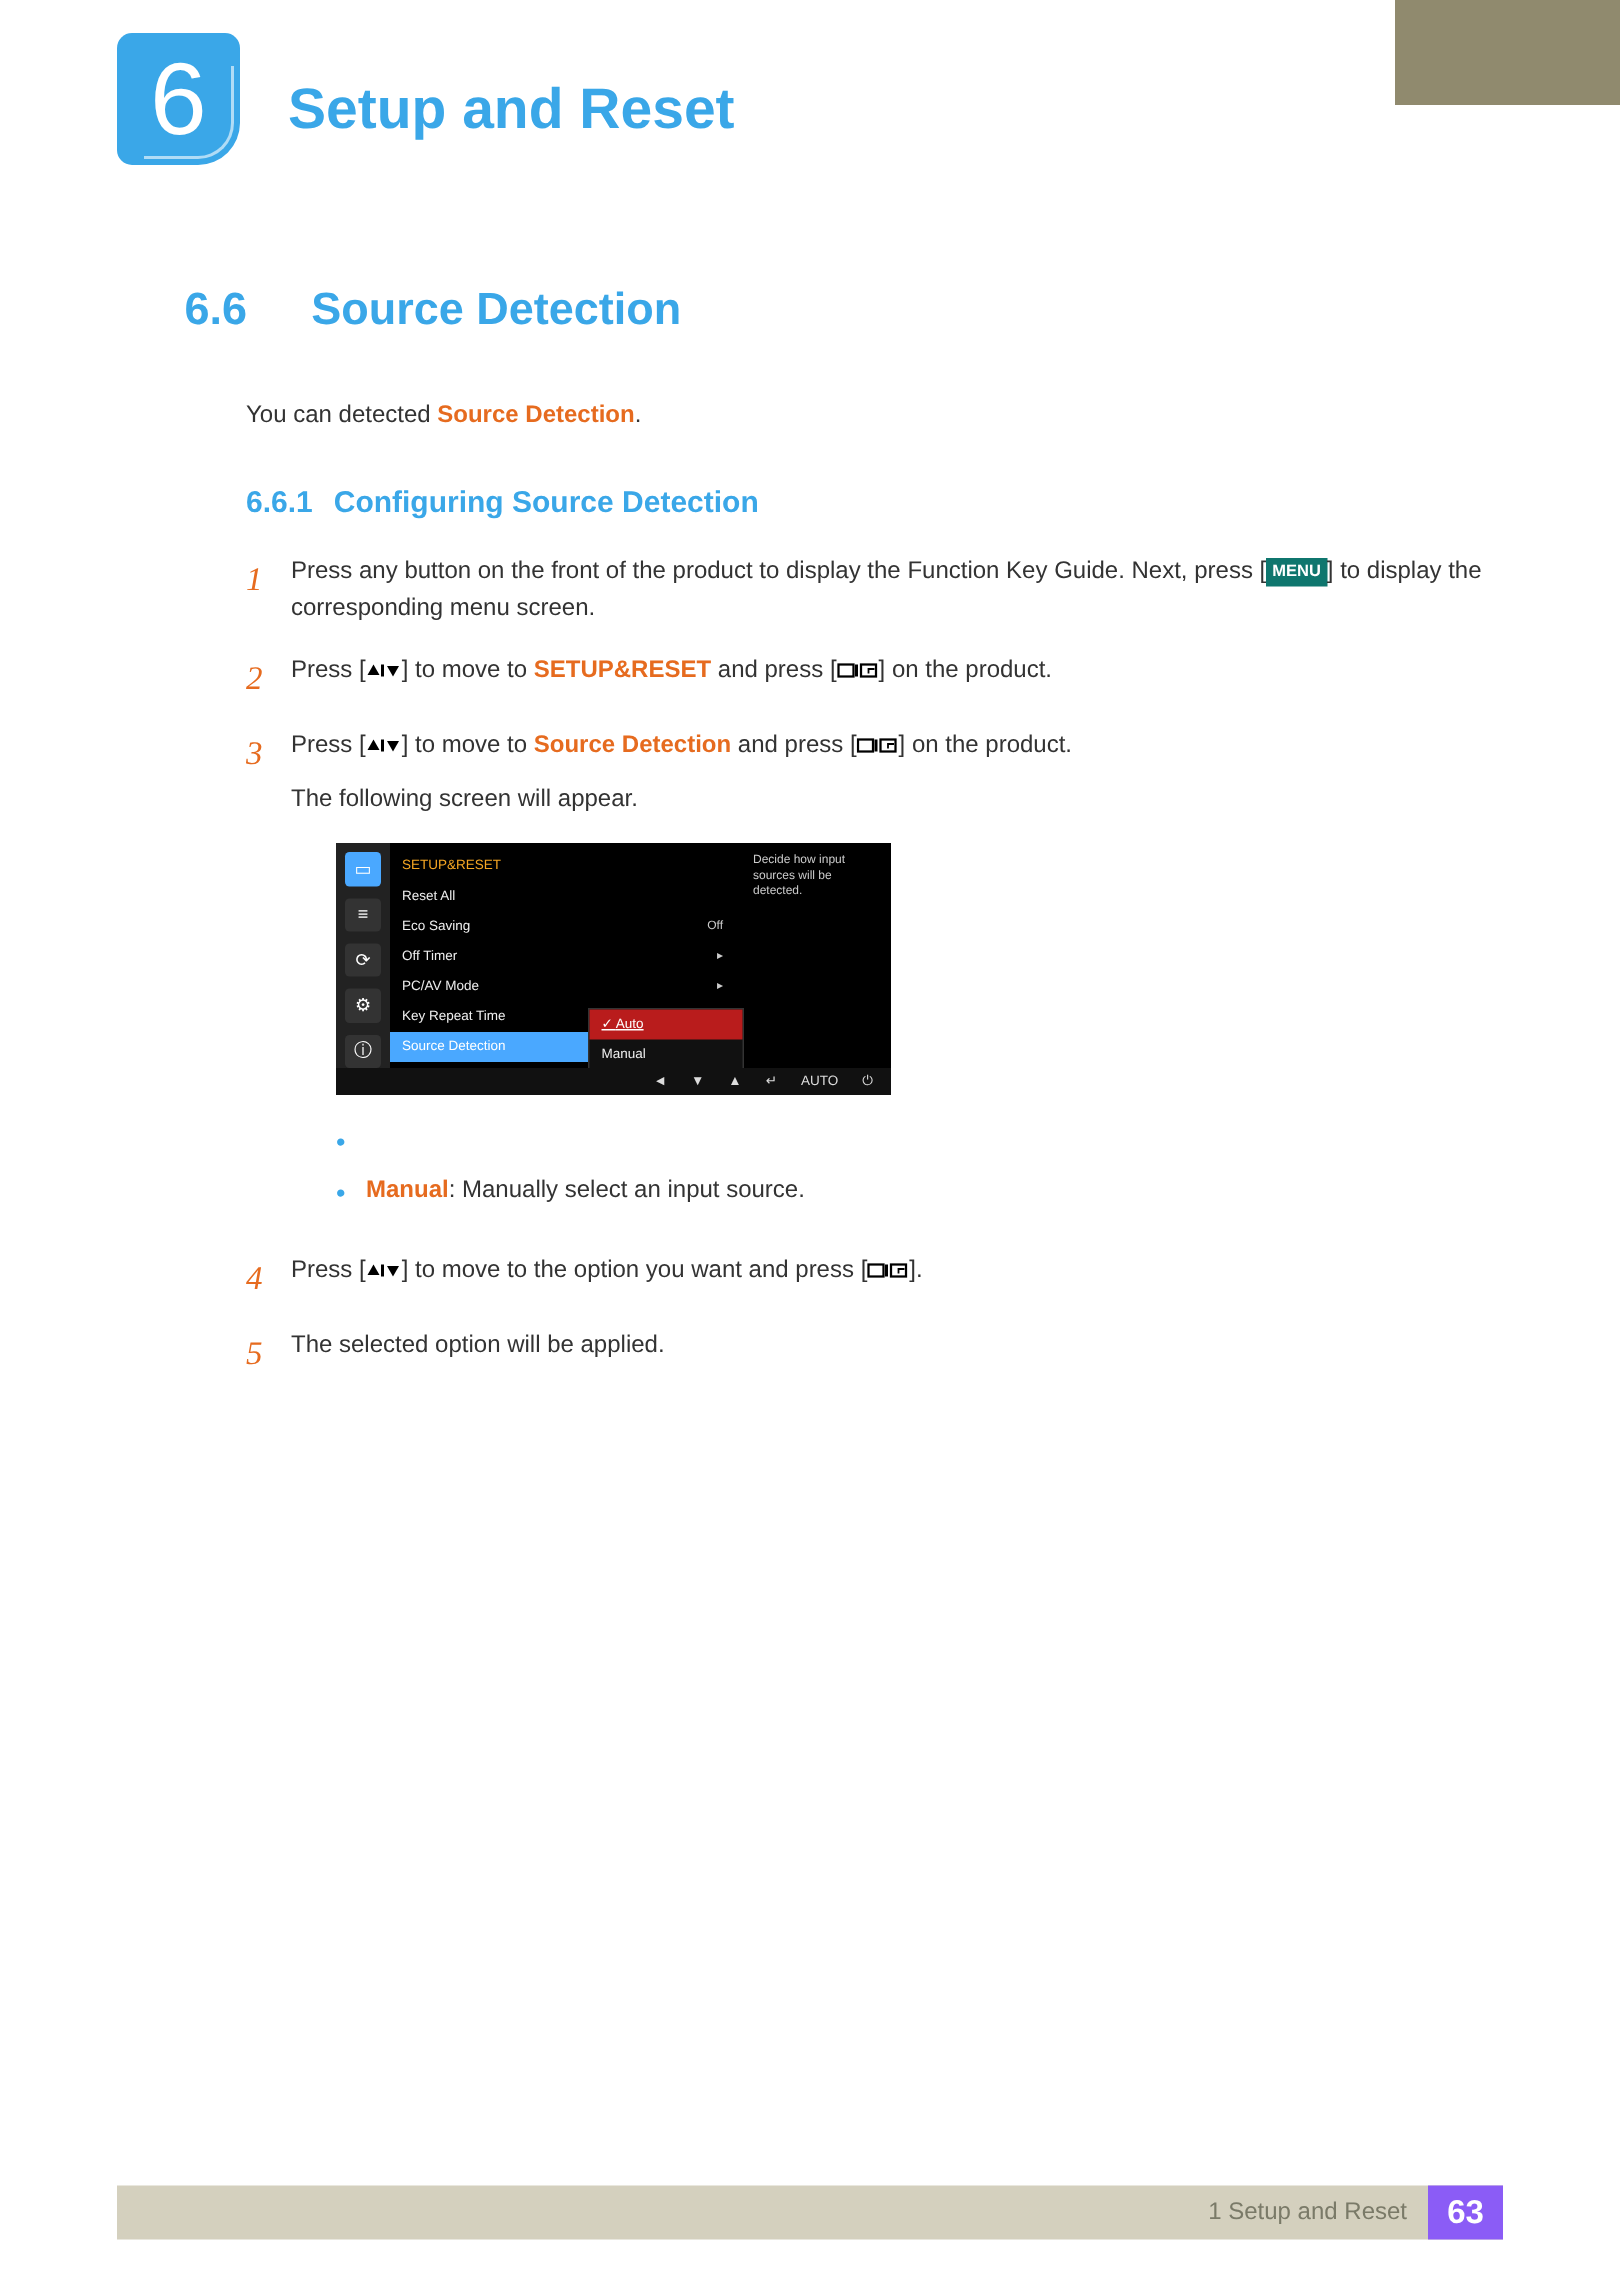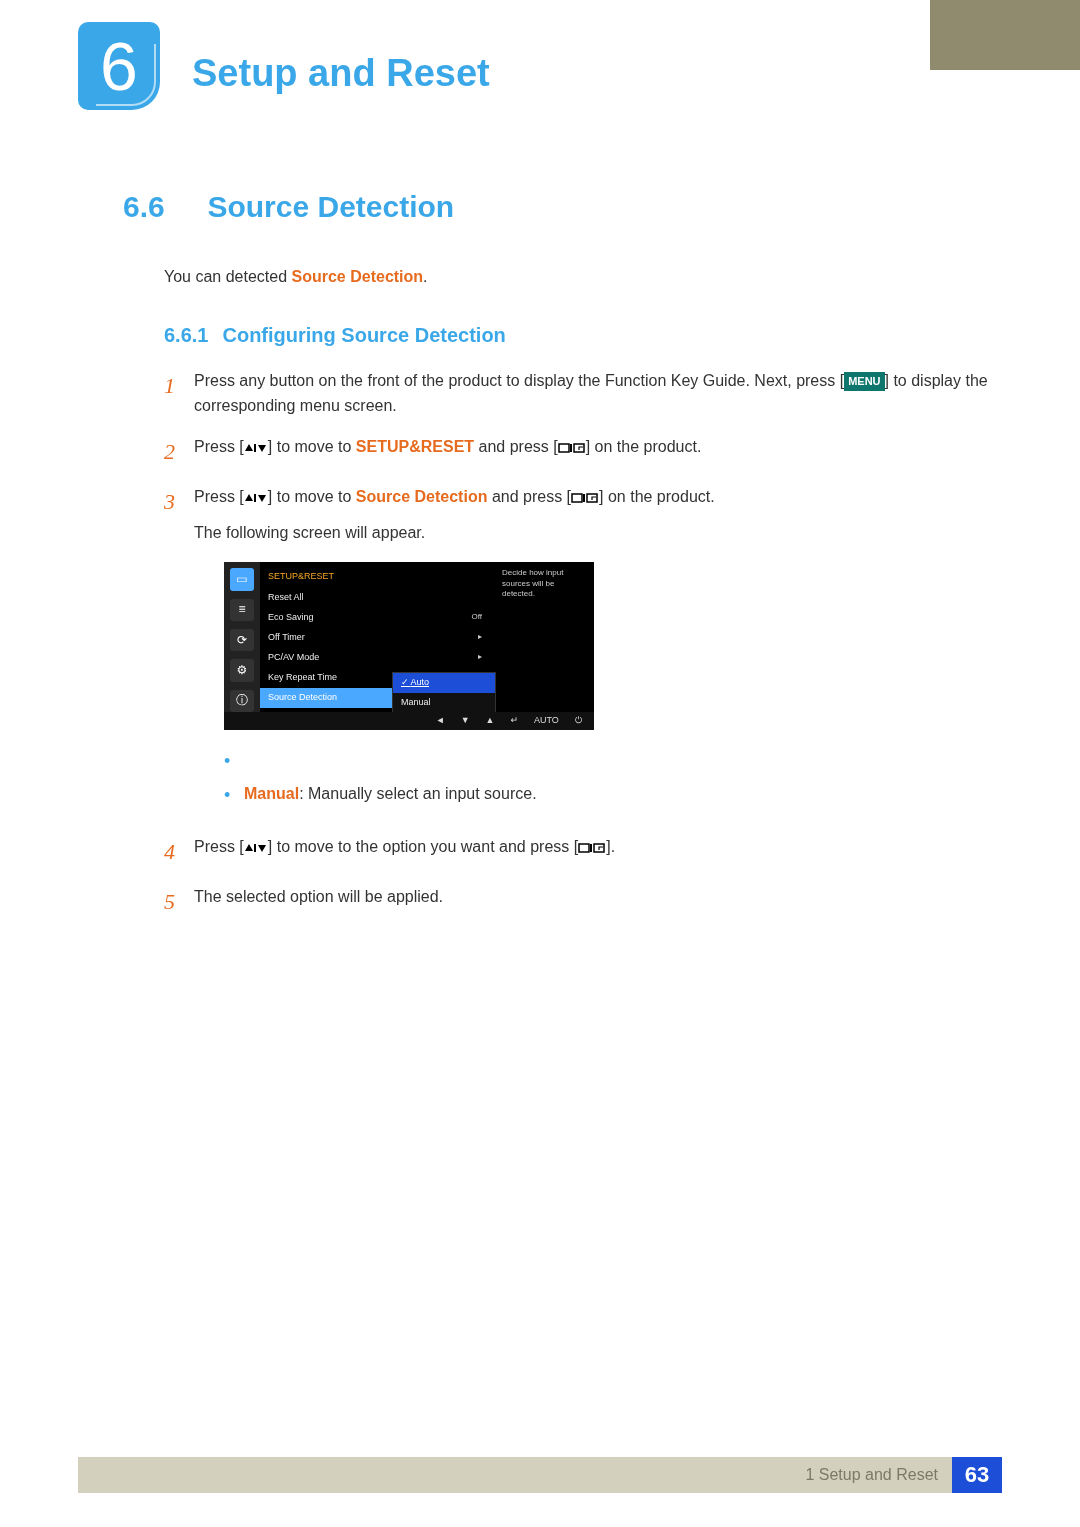--- a/index.html
+++ b/index.html
@@ -199,21 +199,21 @@
     width: 104px;
     background: #111;
     border:1px solid #333;
   }
   .osd-sub .opt {
     padding: 3px 8px;
     font-size: 9px;
     color:#eee;
   }
   .osd-sub .opt.sel {
-    background: #1d4ed8;
+    background: #b91c1c;
     color:#fff;
     text-decoration:underline;
   }
   .osd-right {
     width: 100px;
     padding: 6px 8px;
     font-size: 8px;
     color: #ccc;
     line-height: 1.3;
   }
@@ -242,21 +242,21 @@
     display: flex;
     align-items: center;
     justify-content: flex-end;
   }
   .pg-footer .label {
     color: #7a7a68;
     font-size: 16px;
     padding-right: 14px;
   }
   .pg-footer .num {
-    background: #1d4ed8;
+    background: #8b5cf6;
     color: #fff;
     font-size: 22px;
     font-weight: bold;
     width: 50px;
     text-align: center;
     line-height: 36px;
   }
 </style>
 </head>
 <body>

